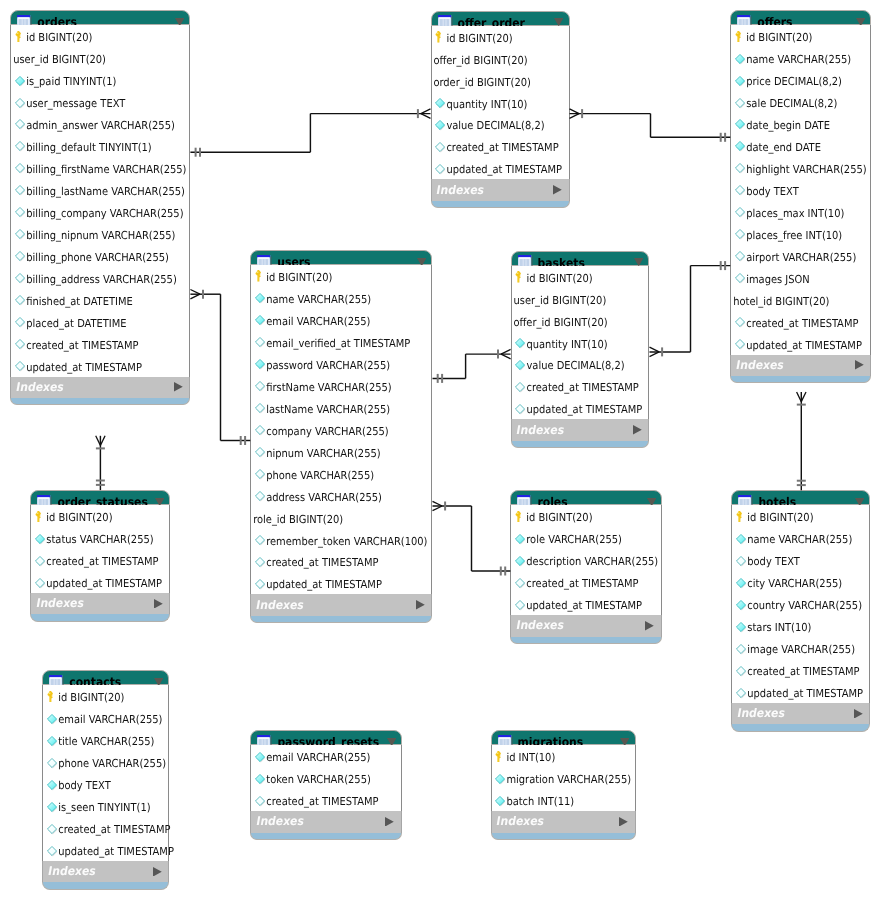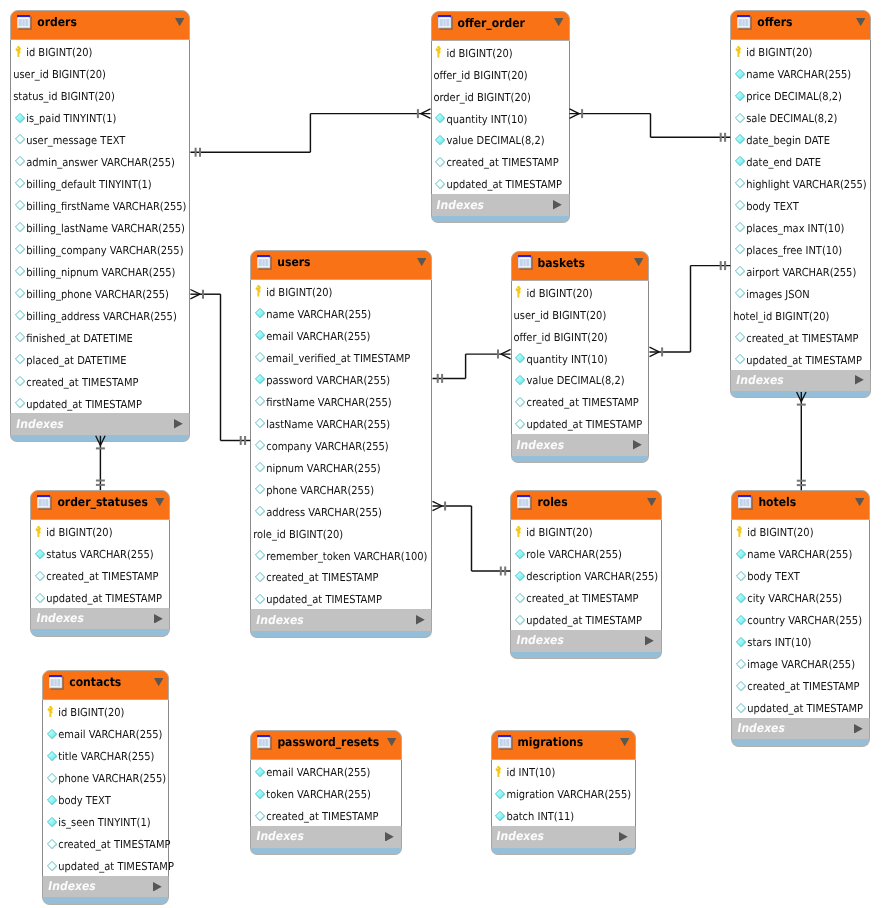--- a/index.html
+++ b/index.html
@@ -4,22 +4,22 @@
 <title>ER Diagram</title>
 <style>
   html,body{margin:0;padding:0;background:#ffffff;}
   body{width:881px;height:908px;position:relative;overflow:hidden;
        font-family:"DejaVu Sans",sans-serif;font-stretch:condensed;
        -webkit-font-smoothing:antialiased;text-rendering:geometricPrecision;}
   #canvas{position:absolute;left:0;top:0;width:881px;height:908px;}
   svg#links{position:absolute;left:0;top:0;width:881px;height:908px;overflow:visible;z-index:5;pointer-events:none;}
   svg{display:block;}
   .tbl{position:absolute;box-sizing:border-box;}
-  .tbl-hdr{position:relative;box-sizing:border-box;height:30px;
-     background:#f97316;border:1px solid #b0ada8;
+  .tbl-hdr{position:relative;box-sizing:border-box;height:15px;
+     background:#0f766e;border:1px solid #b0ada8;
      border-radius:8px 8px 0 0;}
   .tbl-hdr-title{position:absolute;left:26px;top:4px;
      font-weight:bold;font-size:12px;color:#000;white-space:nowrap;line-height:15px;}
   .tbl-icon{position:absolute;left:6px;top:3.8px;width:15px;height:15px;}
   .tbl-caret{position:absolute;right:5.2px;top:6.9px;width:9.4px;height:8.2px;}
   .tbl-body{position:relative;box-sizing:border-box;background:#fff;
      border-left:1px solid #8a8a8a;border-right:1px solid #8a8a8a;}
   .row{position:relative;height:21.98px;box-sizing:border-box;}
   .row-ico{position:absolute;left:3.4px;top:6.6px;width:11px;height:11px;}
   .row-ico.pk{left:3.4px;top:5.5px;width:7.8px;height:11.6px;}
@@ -146,24 +146,20 @@
               <path d="M2.3 6.3 h1.3 v4.9 h-1.3 z" fill="#f8d844" opacity="0.55"></path>
             </svg>
           </span>
           <span class="row-txt">id BIGINT(20)</span>
         </div>
         <div class="row">
           <span class="row-ico spacer"></span>
           <span class="row-txt noicon">user_id BIGINT(20)</span>
         </div>
         <div class="row">
-          <span class="row-ico spacer"></span>
-          <span class="row-txt noicon">status_id BIGINT(20)</span>
-        </div>
-        <div class="row">
           <span class="row-ico">
             <svg viewBox="0 0 11 11" width="11" height="11">
               <defs>
                 <linearGradient id="dg1" x1="0" y1="0" x2="1" y2="1">
                   <stop offset="0" stop-color="#e2fdfd"></stop>
                   <stop offset="1" stop-color="#4aeef0"></stop>
                 </linearGradient>
               </defs>
               <polygon points="5.8,1.5 10.3,6 5.8,10.5 1.3,6" fill="#9a9a9a" opacity="0.28"></polygon>
               <polygon points="5,0.45 9.55,5 5,9.55 0.45,5" fill="url(#dg1)" stroke="#3fc2c6" stroke-width="0.95"></polygon>

